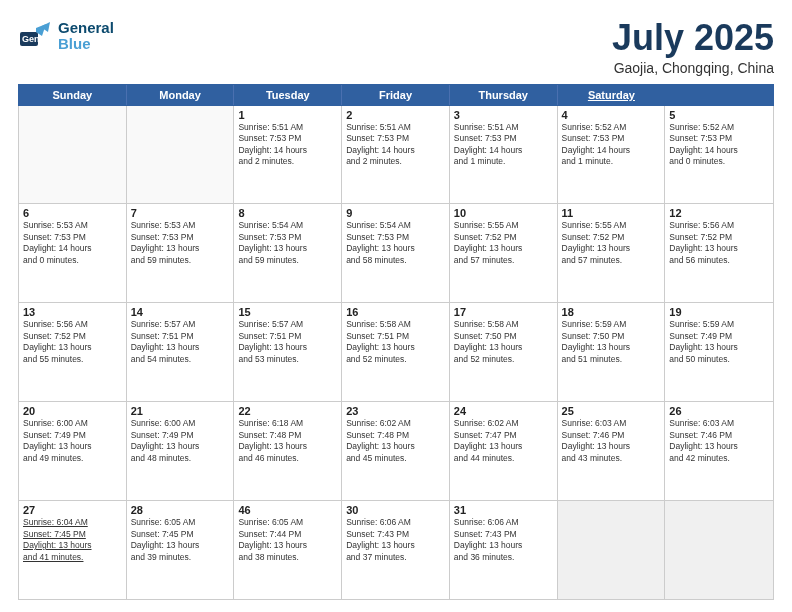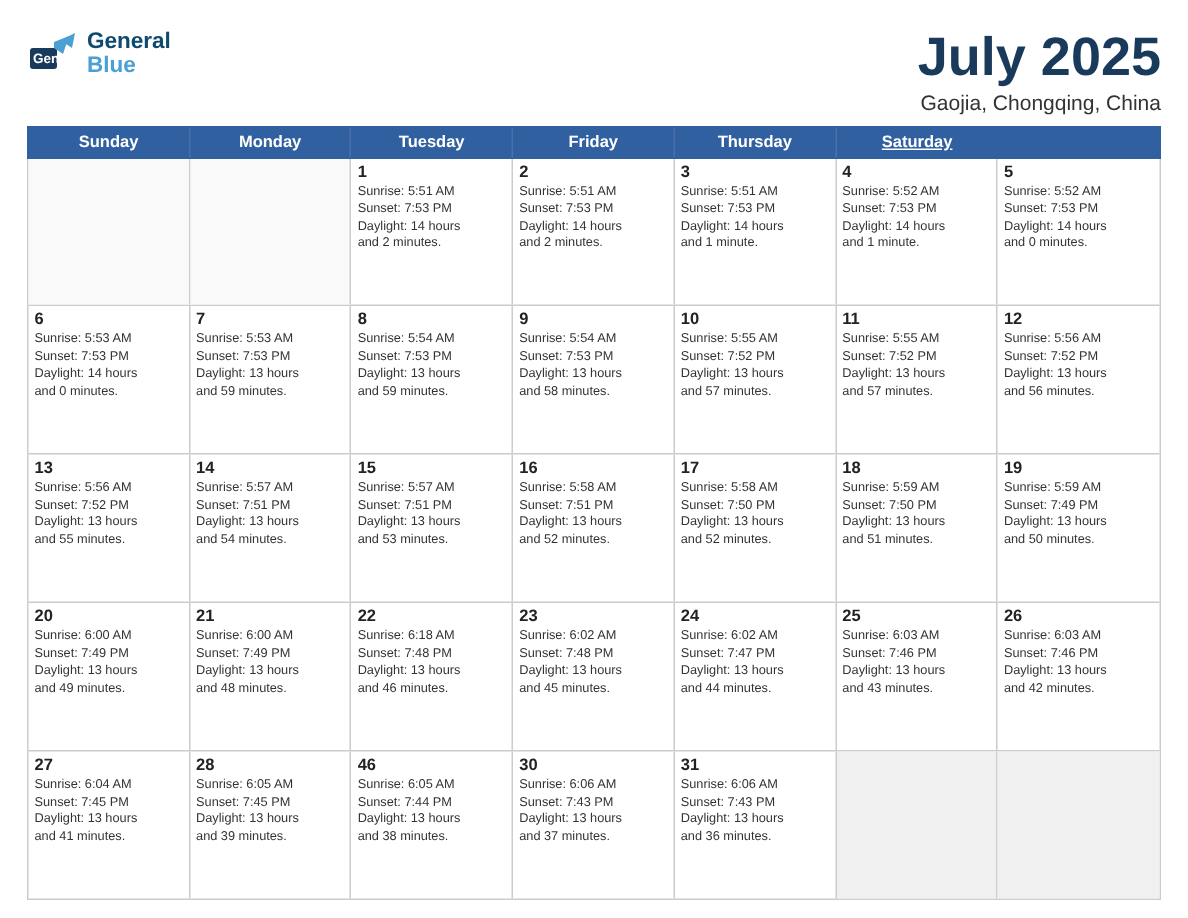--- a/index.html
+++ b/index.html
@@ -340,21 +340,21 @@
             <span class="day-number">26</span>
             <div class="cell-info" style="white-space: pre-line;">Sunrise: 6:03 AM
 Sunset: 7:46 PM
 Daylight: 13 hours
 and 42 minutes.</div>
           </div>
         </div>
         <div class="cal-row">
           <div class="cal-cell">
             <span class="day-number">27</span>
-            <div class="cell-info" style="white-space: pre-line;">Sunrise: 6:04 AM
+            <div class="cell-info" style="white-space: pre-line; text-decoration: underline;">Sunrise: 6:04 AM
 Sunset: 7:45 PM
 Daylight: 13 hours
 and 41 minutes.</div>
           </div>
           <div class="cal-cell">
             <span class="day-number">28</span>
             <div class="cell-info" style="white-space: pre-line;">Sunrise: 6:05 AM
 Sunset: 7:45 PM
 Daylight: 13 hours
 and 39 minutes.</div>

